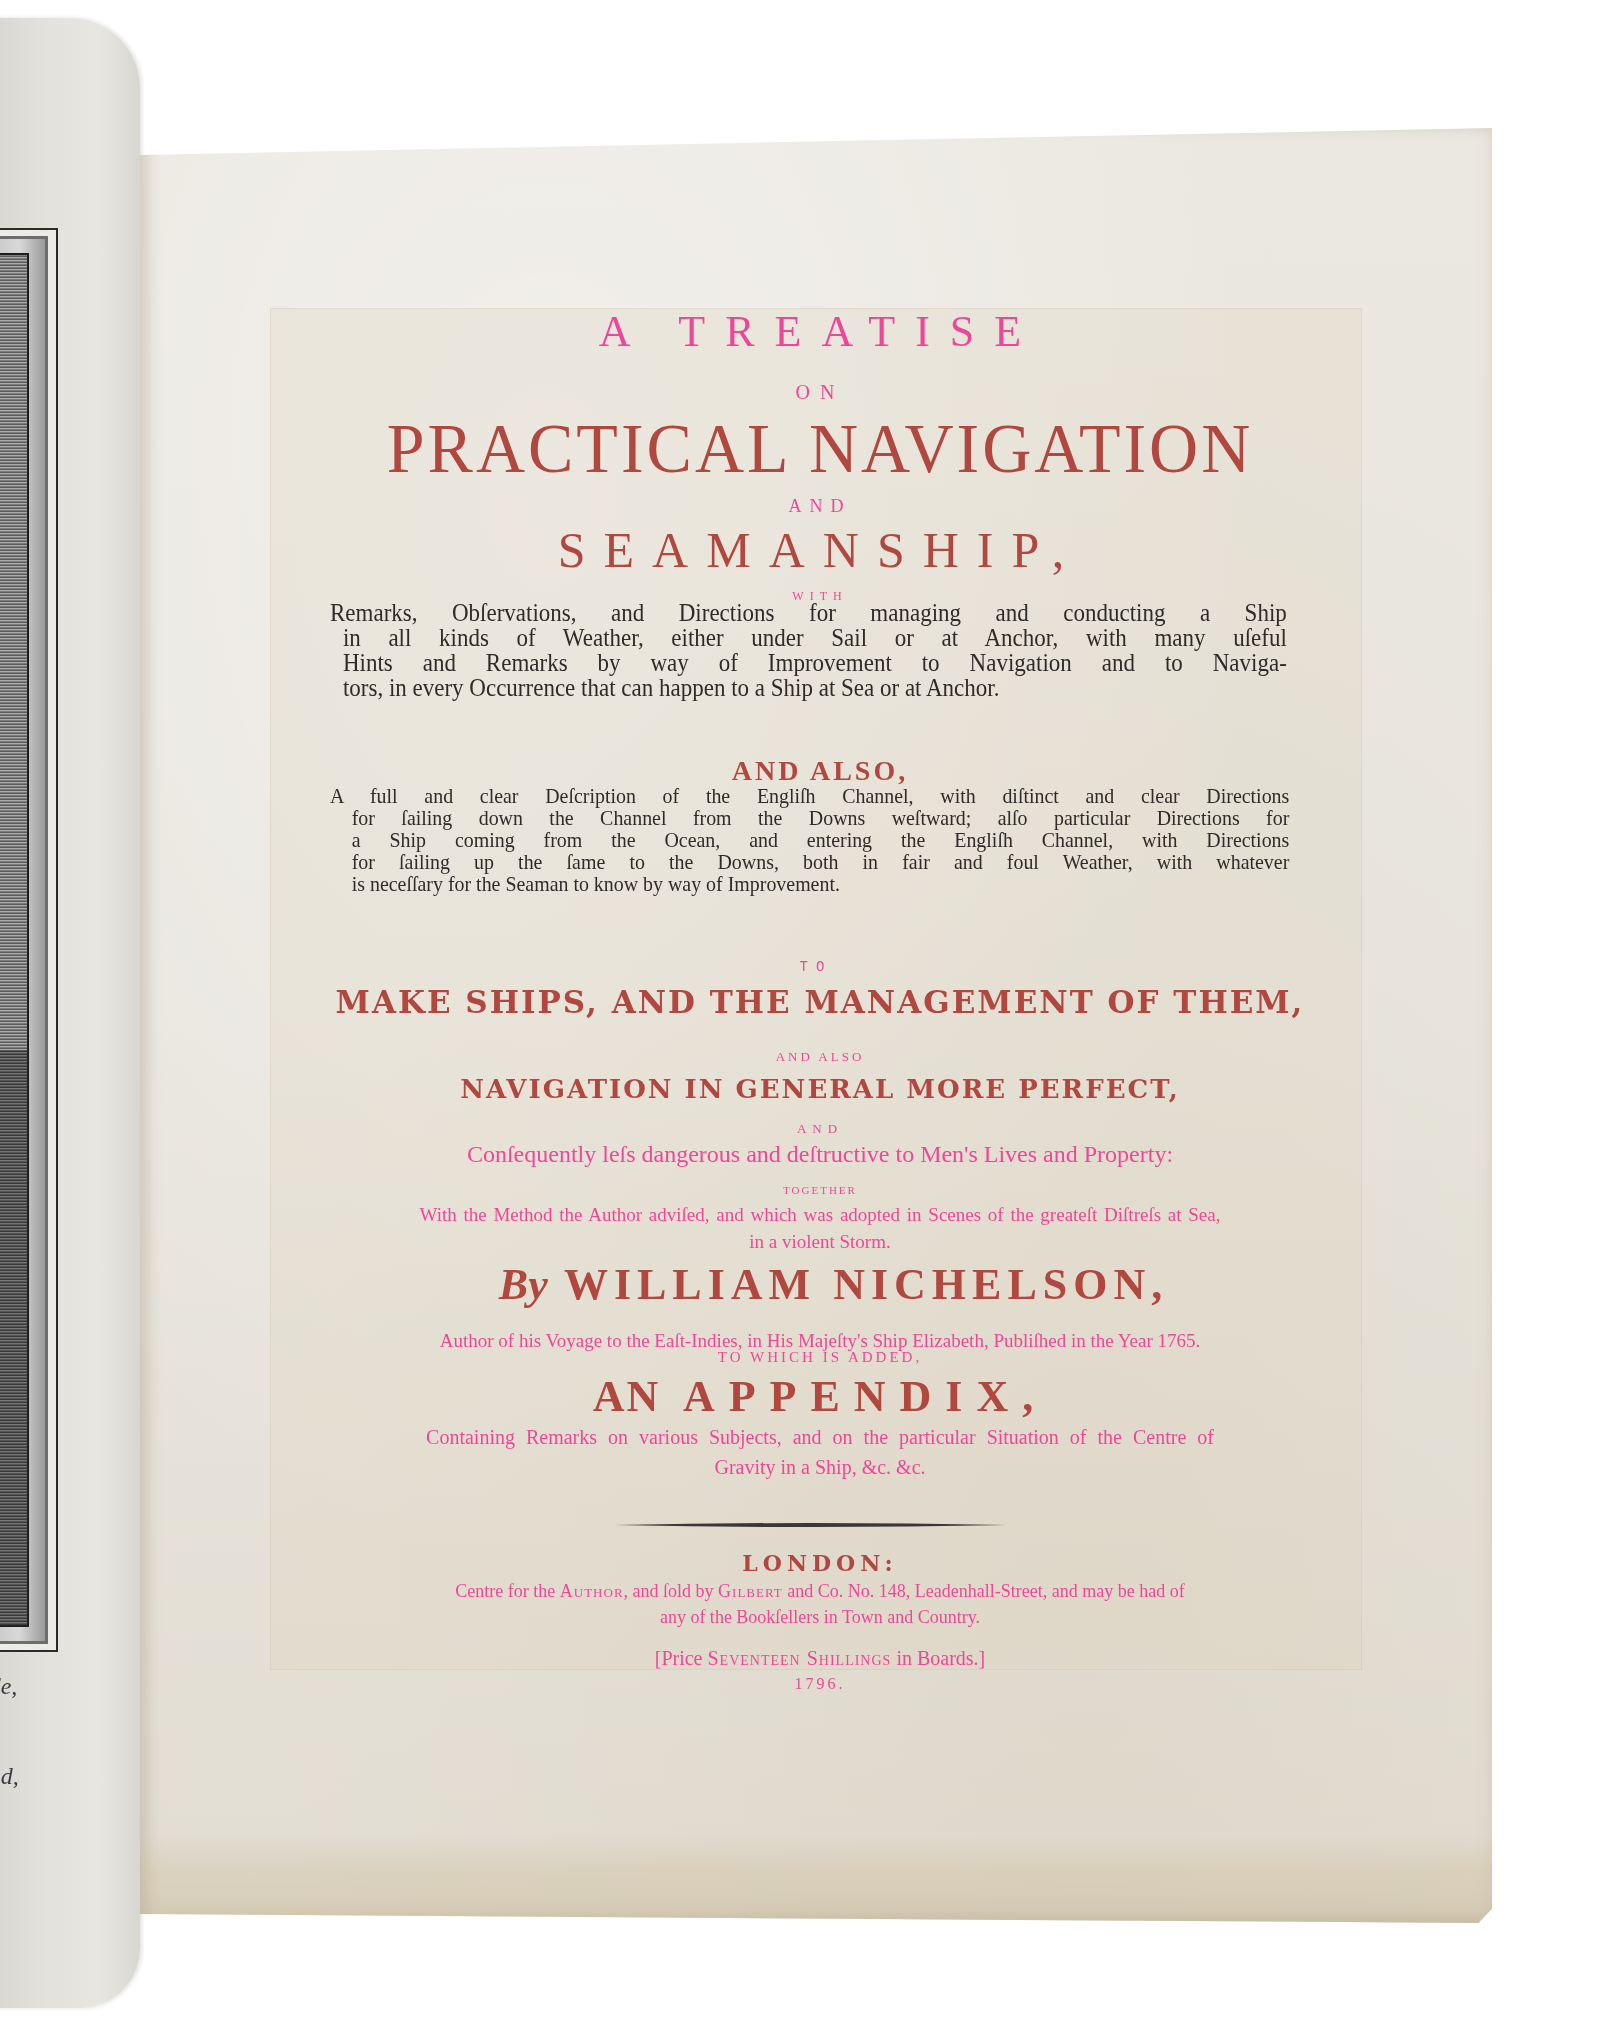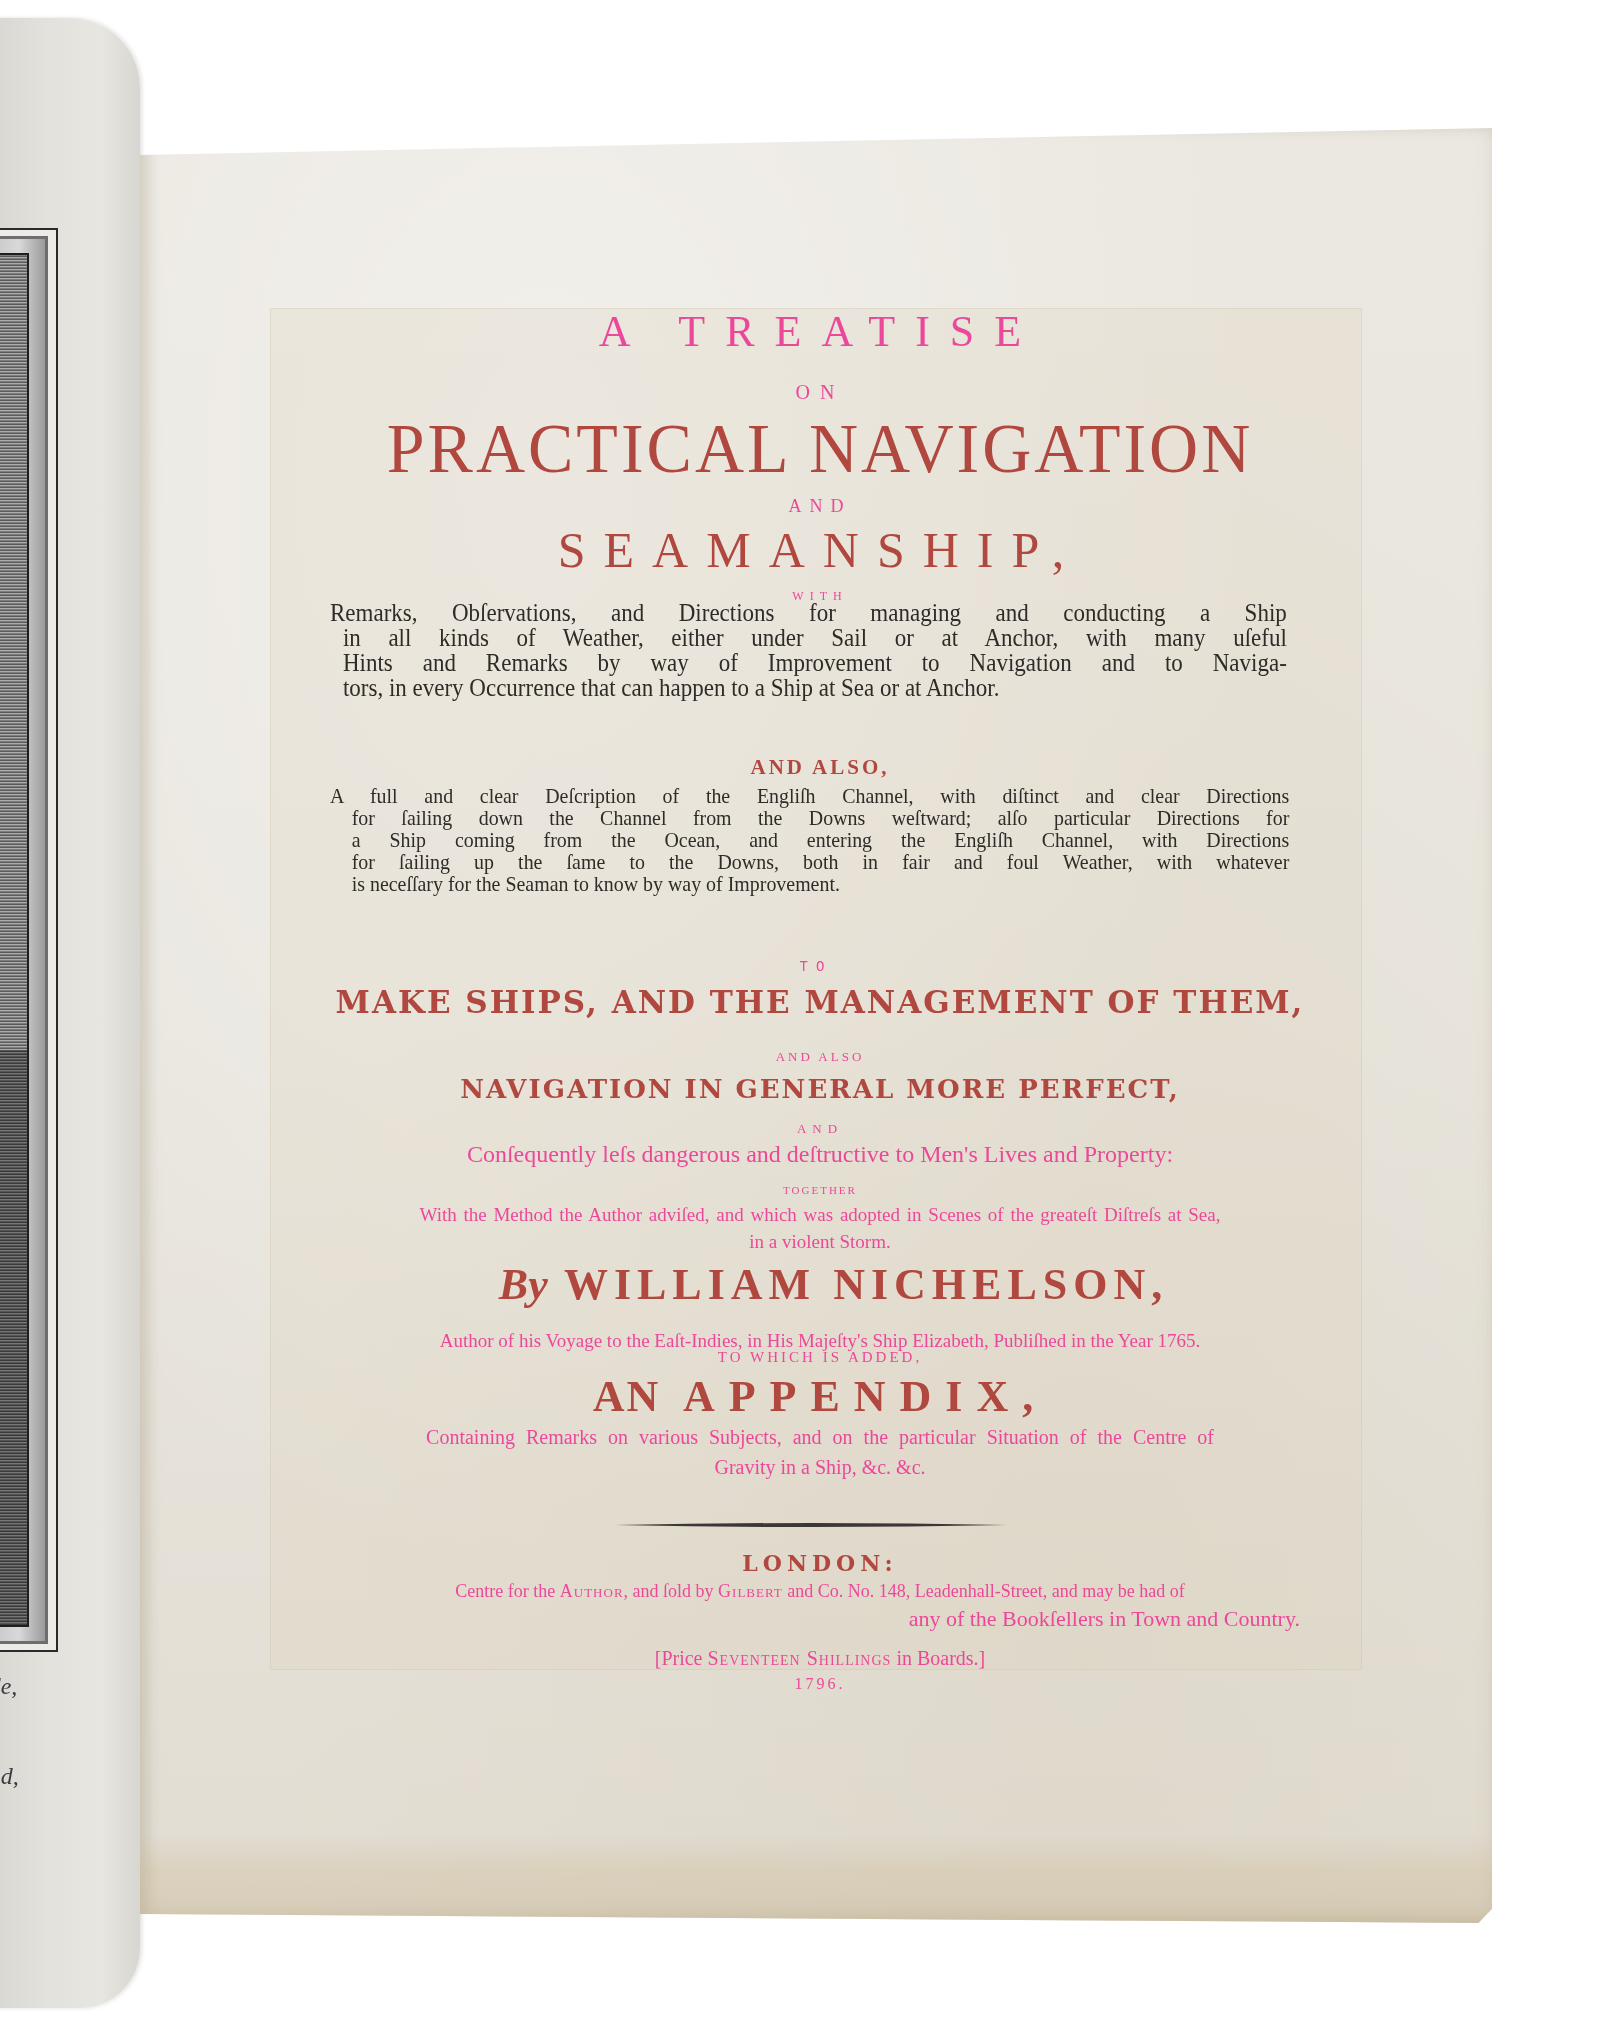--- a/index.html
+++ b/index.html
@@ -162,21 +162,21 @@
       transform-origin: left top;
       width: 1040px;
     }
     .para .line { text-align: justify; text-align-last: justify; }
     .para .line.last { text-align-last: left; }
     .para .line.indent { padding-left: 14px; }
     .p1 { top: 300px; left: -10px; }
 
     .t-andalso {
       position: absolute; left: 0; right: 0; top: 457px;
-      font-size: 21px; letter-spacing: 3px; font-weight: bold;
+      font-size: 28px; letter-spacing: 3px; font-weight: bold;
     }
     .para2 {
       position: absolute; left: -10px; top: 485px;
       width: 1060px;
       font-size: 22px;
       line-height: 32px;
       transform: scaleX(0.905);
       transform-origin: left top;
     }
     .para2 .line { text-align: justify; text-align-last: justify; }
@@ -260,22 +260,21 @@
       font-size: 22px; font-weight: bold; letter-spacing: 5px;
       font-family: "DejaVu Serif", serif;
     }
     .t-printed {
       position: absolute; left: -80px; right: -80px; top: 1282px;
       font-size: 18px;
     }
     .t-printed .sc { font-variant: small-caps; letter-spacing: 1px; margin-top: 9px; }
     .t-booksellers {
       position: absolute; left: 0; right: 0; top: 1308px;
-      font-size: 22px;
-      text-align: right;
+      font-size: 18px;
     }
     .t-year {
       position: absolute; left: 0; right: 0; top: 1376px;
       font-size: 16px; letter-spacing: 3px;
     }
     .t-price {
       position: absolute; left: 0; right: 0; top: 1348px;
       font-size: 20px;
     }
     .t-price .sc { font-variant: small-caps; letter-spacing: 1px; }

